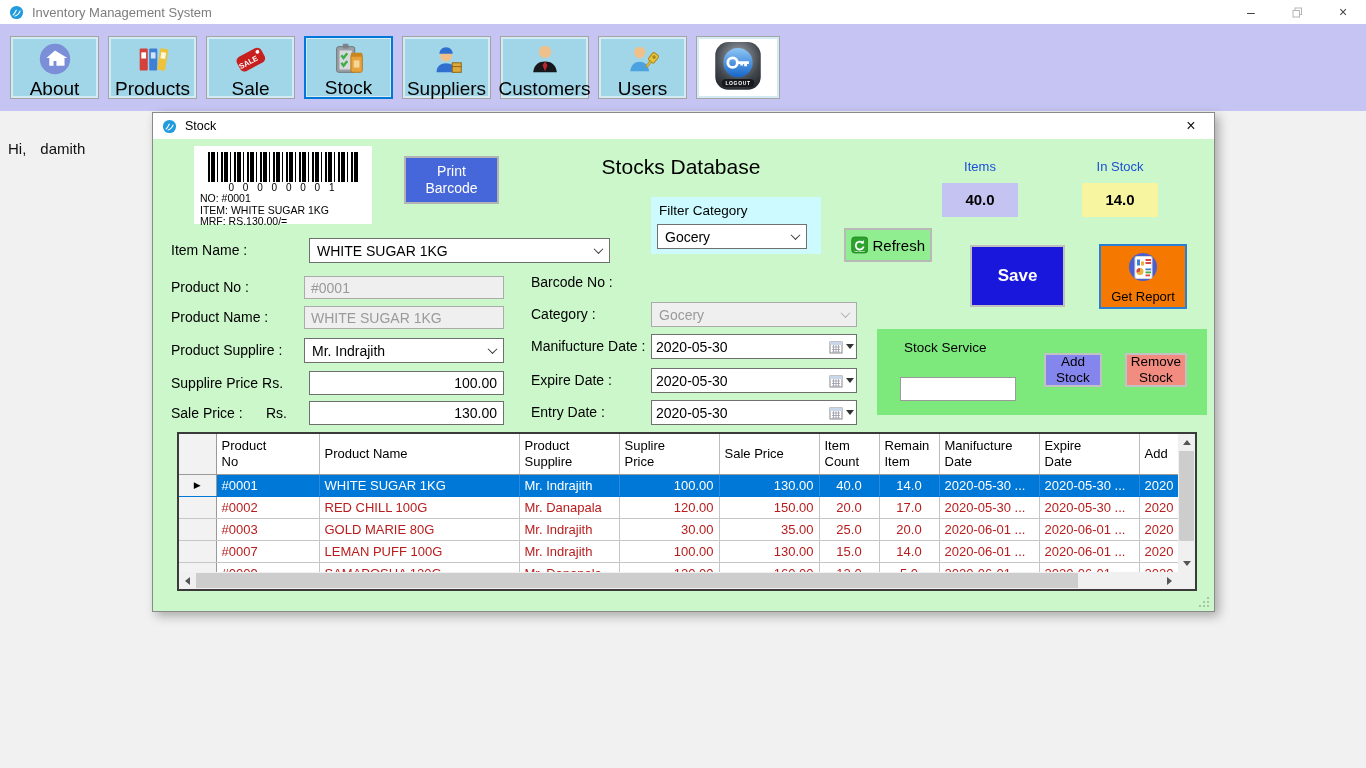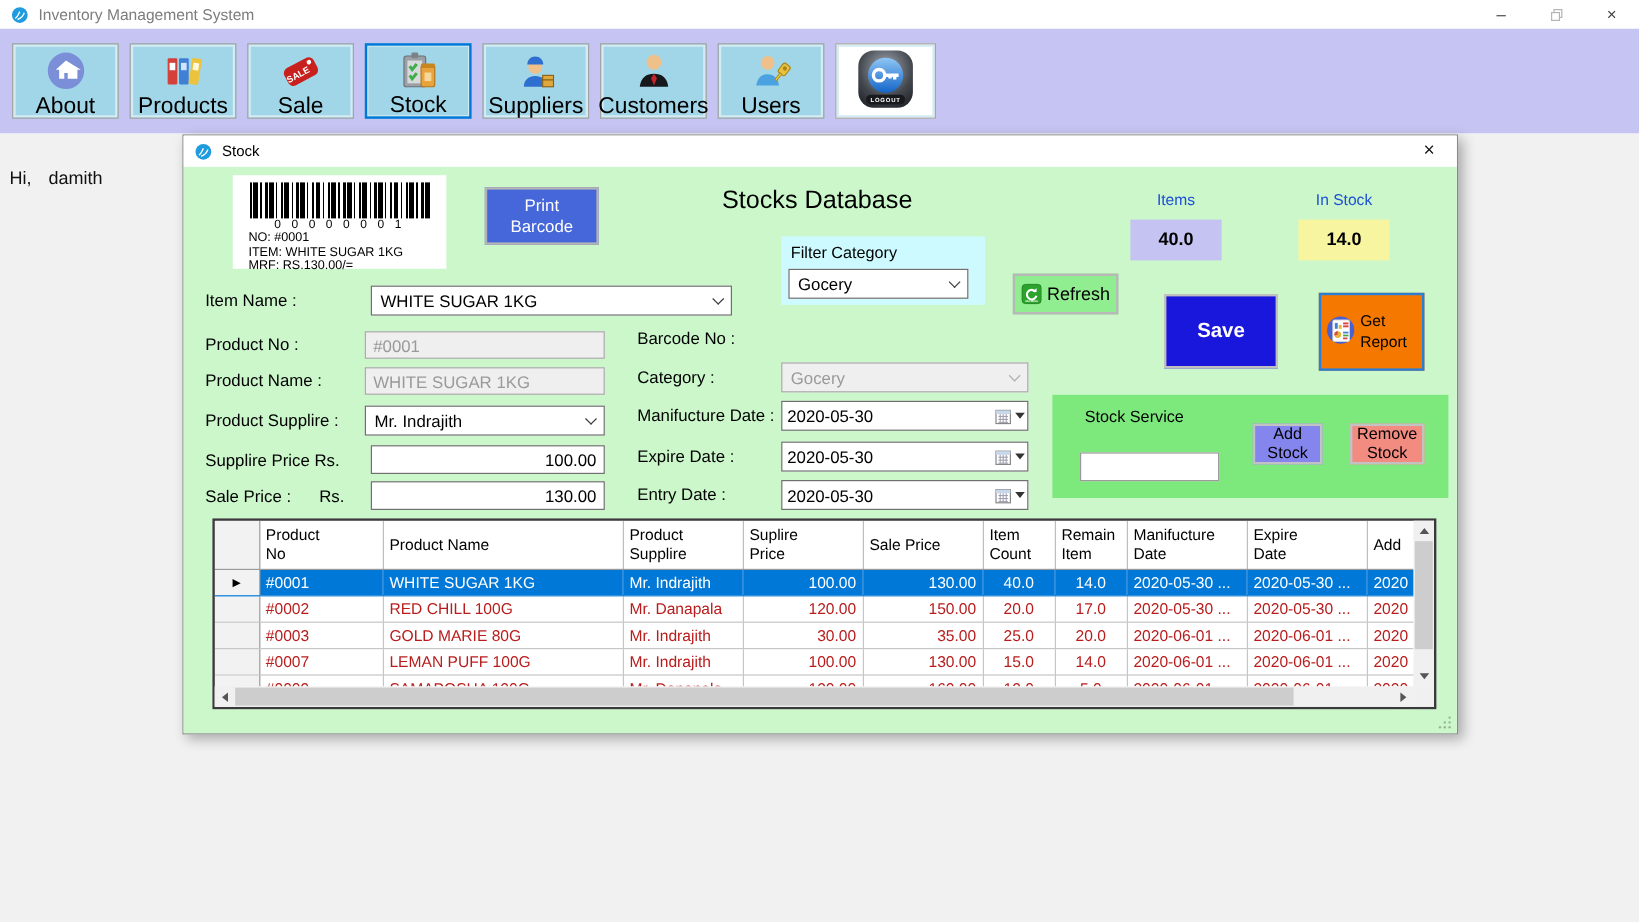--- a/index.html
+++ b/index.html
@@ -30,21 +30,21 @@
   .dialog{position:absolute;left:152px;top:112px;width:1063px;height:500px;background:#fff;border:1px solid #8a8a8a;box-shadow:4px 4px 10px rgba(0,0,0,.3)}
   .dlg-titlebar{height:26px;background:#fff;display:flex;align-items:center;position:relative}
   .dlg-title{font-size:12.5px;color:#000;margin-left:8px}
   .dlg-close{position:absolute;right:8px;top:0;width:30px;height:26px;display:flex;align-items:center;justify-content:center;font-size:16px;color:#111}
   .dlg-body{position:absolute;left:0;top:26px;right:0;bottom:0;background:#cbf7cb}
 
   
   .bc-box{left:41px;top:7px;width:178px;height:78px;background:#fff}
   .bc-bars{margin:6px 12px 0 14px;height:30px;background:repeating-linear-gradient(90deg,#000 0 2px,#fff 2px 3px,#000 3px 7px,#fff 7px 9px,#000 9px 10px,#fff 10px 13px,#000 13px 15px,#fff 15px 16px,#000 16px 20px,#fff 20px 22px,#000 22px 23px,#fff 23px 26px)}
   .bc-digits{font-size:10px;letter-spacing:3px;text-align:center;line-height:11px}
-  .bc-line{font-size:10.5px;line-height:11.5px;padding-left:13px;color:#000}
+  .bc-line{font-size:10.5px;line-height:11.5px;padding-left:6px;color:#000}
 
   .btn{display:flex;align-items:center;justify-content:center;text-align:center;cursor:default}
   .print-btn{left:251px;top:17px;width:95px;height:48px;background:#4667d9;border:2px solid #b4b4b4;color:#fff;font-size:14px;line-height:17px;padding:0 13px}
   .heading{left:418px;top:16px;width:220px;text-align:center;font-size:21px;color:#000}
   .stat-label{top:20px;width:100px;text-align:center;font-size:13px;color:#1d4ed8}
   .stat-box{top:44px;width:76px;height:34px;text-align:center;font-size:15px;font-weight:bold;line-height:34px;color:#000}
 
   .filter-panel{left:498px;top:58px;width:170px;height:57px;background:#ccfaff}
   .filter-label{position:absolute;left:8px;top:6px;font-size:13.5px}
   .combo{height:25px;background:#fff;border:1px solid #707070;display:flex;align-items:center;padding:0 7px;font-size:14px;color:#000}
@@ -58,21 +58,21 @@
   .flabel{font-size:14px;color:#000;white-space:nowrap}
   .tb{position:absolute;height:23px;border:1px solid #707070;background:#fff;font-size:14px;padding:0 6px;color:#000;outline:none}
   .tb.num{text-align:right}
   .tb.disabled{background:#efefef;border-color:#ababab;color:#9a9a9a}
 
   .datepick{height:25px;background:#fff;border:1px solid #707070;display:flex;align-items:center;padding:0 2px 0 4px;font-size:14px;color:#000}
   .dp-right{margin-left:auto;display:flex;align-items:center;gap:3px}
   .dtri{width:0;height:0;border-left:4px solid transparent;border-right:4px solid transparent;border-top:5px solid #333}
 
   .save-btn{left:817px;top:106px;width:95px;height:62px;background:#1a17dd;border:2px solid #c0c0c0;color:#fff;font-size:17px;font-weight:bold}
-  .report-btn{left:946px;top:105px;width:88px;height:65px;background:#f57900;border:2px solid #2a7fd4;display:flex;flex-direction:row;align-items:center;justify-content:flex-end;padding-bottom:2px}
+  .report-btn{left:946px;top:105px;width:88px;height:65px;background:#f57900;border:2px solid #2a7fd4;display:flex;flex-direction:column;align-items:center;justify-content:flex-end;padding-bottom:2px}
   .report-btn .rplabel{font-size:13px;color:#000;line-height:17px}
 
   .service-panel{left:724px;top:190px;width:330px;height:86px;background:#7de97d}
   .svc-label{position:absolute;left:27px;top:11px;font-size:13.5px;color:#000}
   .svc-input{position:absolute;left:23px;top:48px;width:116px;height:24px;border:1px solid #9a9a9a;background:#fff;font-size:14px;padding:0 4px;outline:none}
   .svc-btn{position:absolute;top:24px;height:34px;border:2px solid #c2c2c2;font-size:13.5px;line-height:16px;color:#000}
   .add-btn{left:167px;width:58px;background:#8585ee;padding:0 8px}
   .rem-btn{left:248px;width:62px;background:#f28b80;padding:0 4px}
 
   

